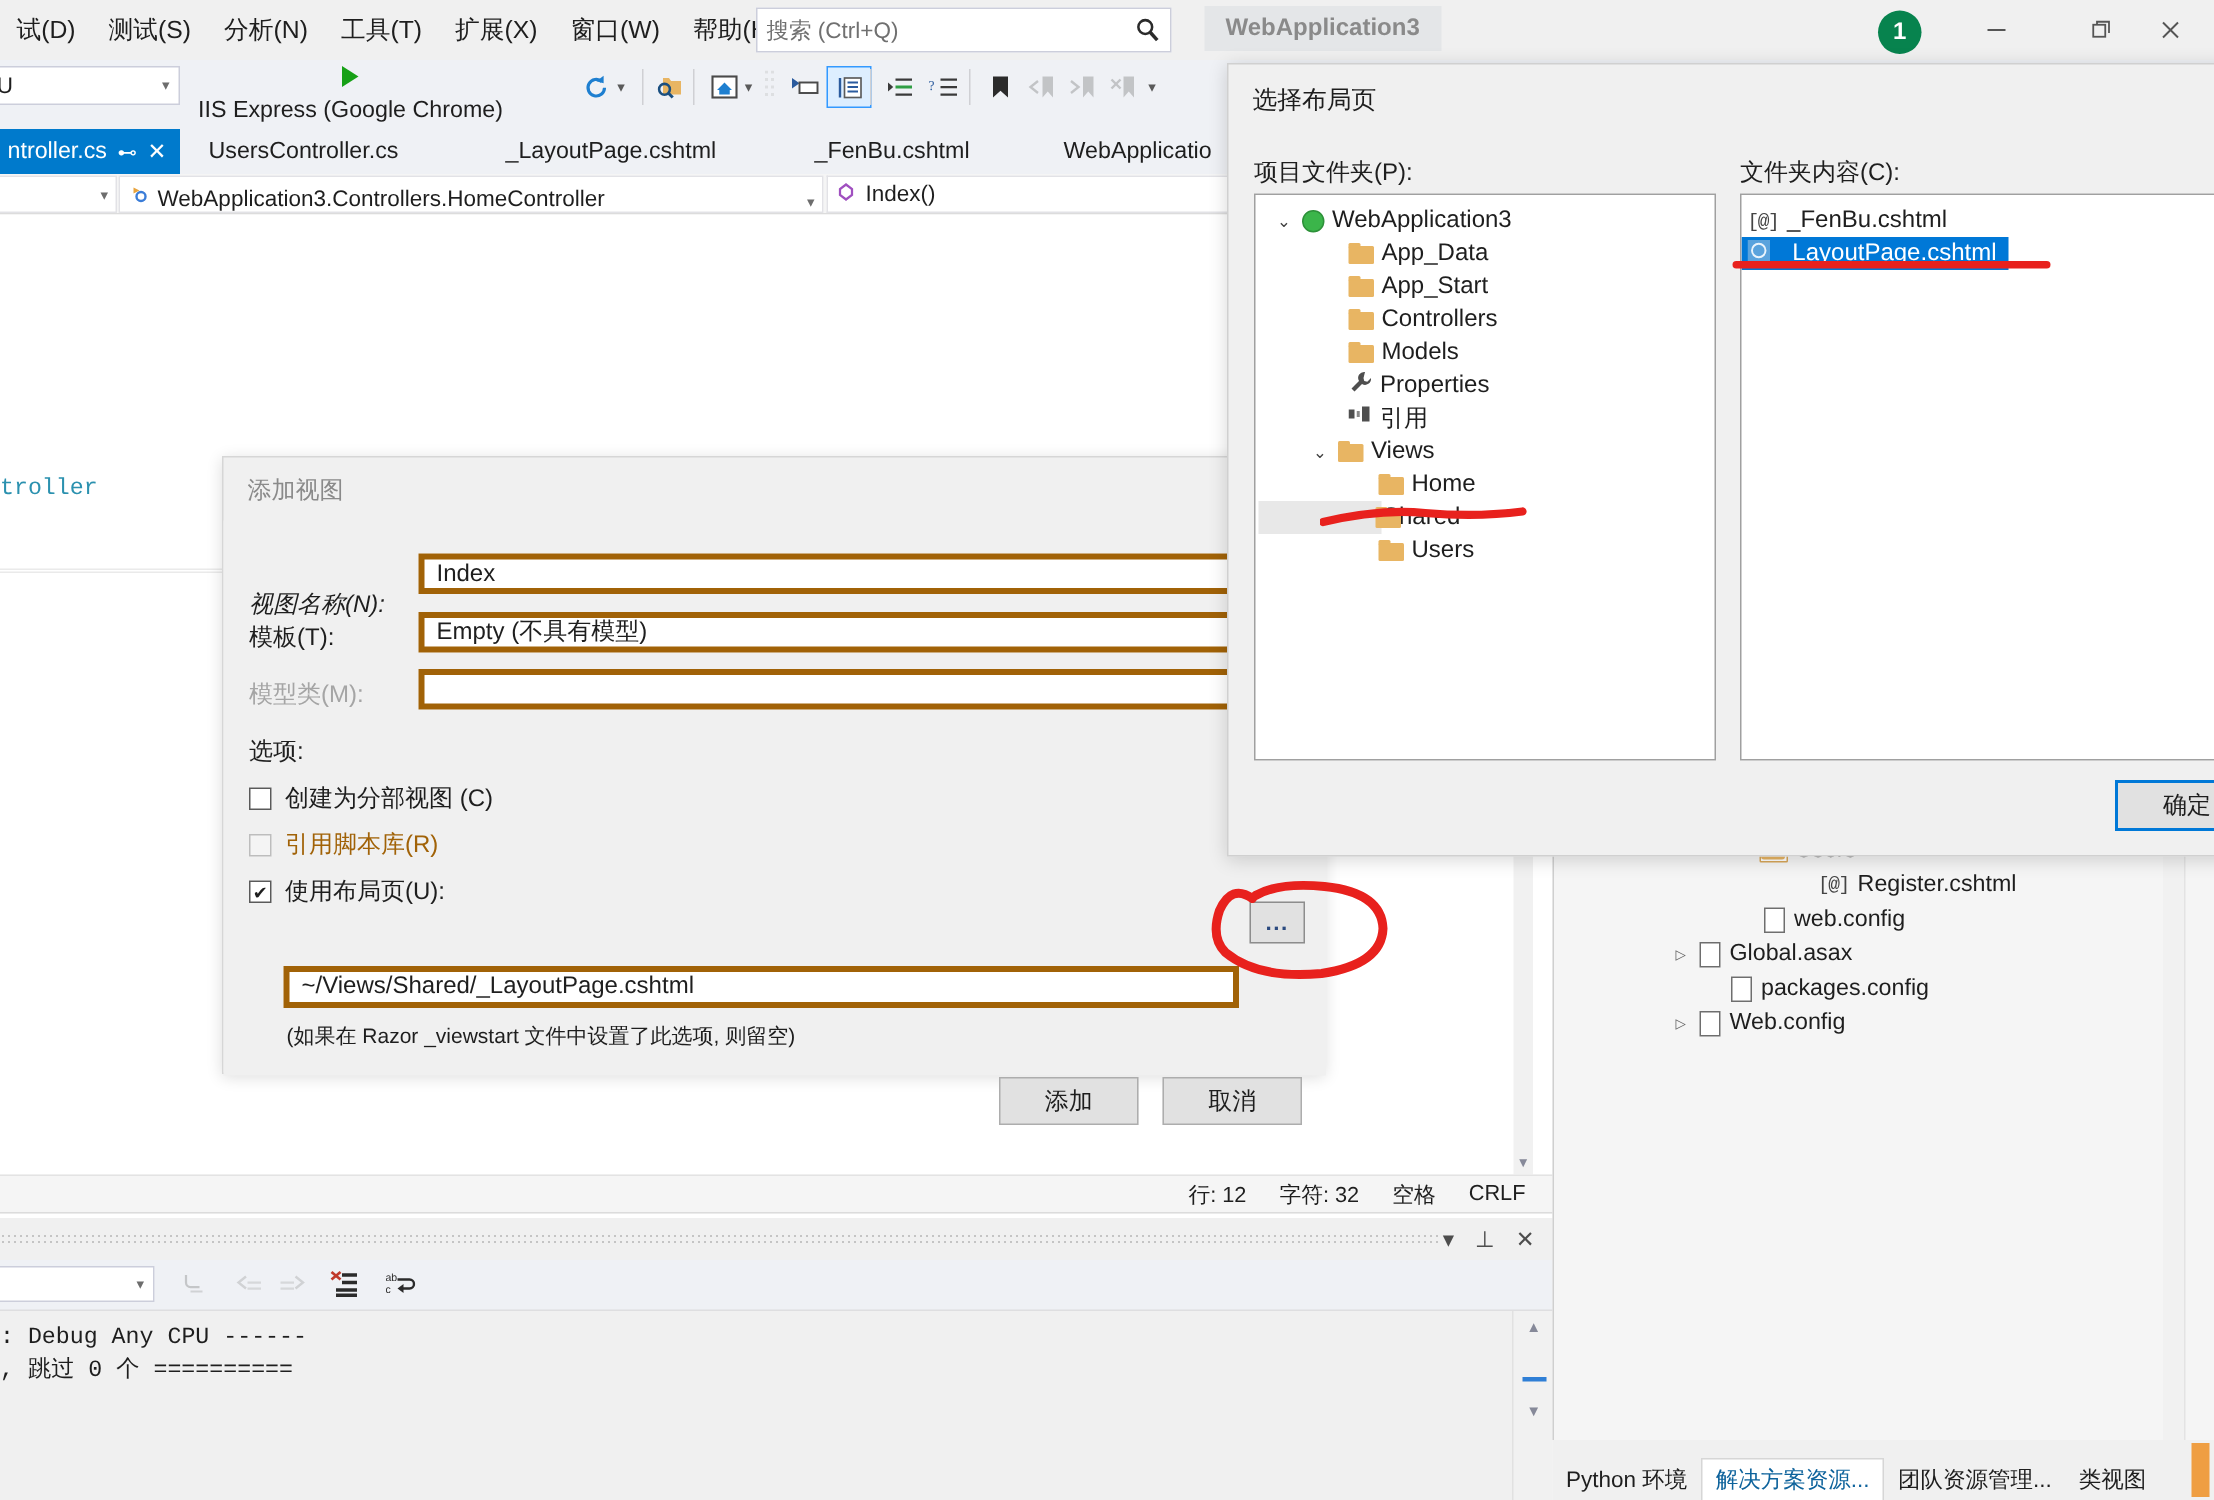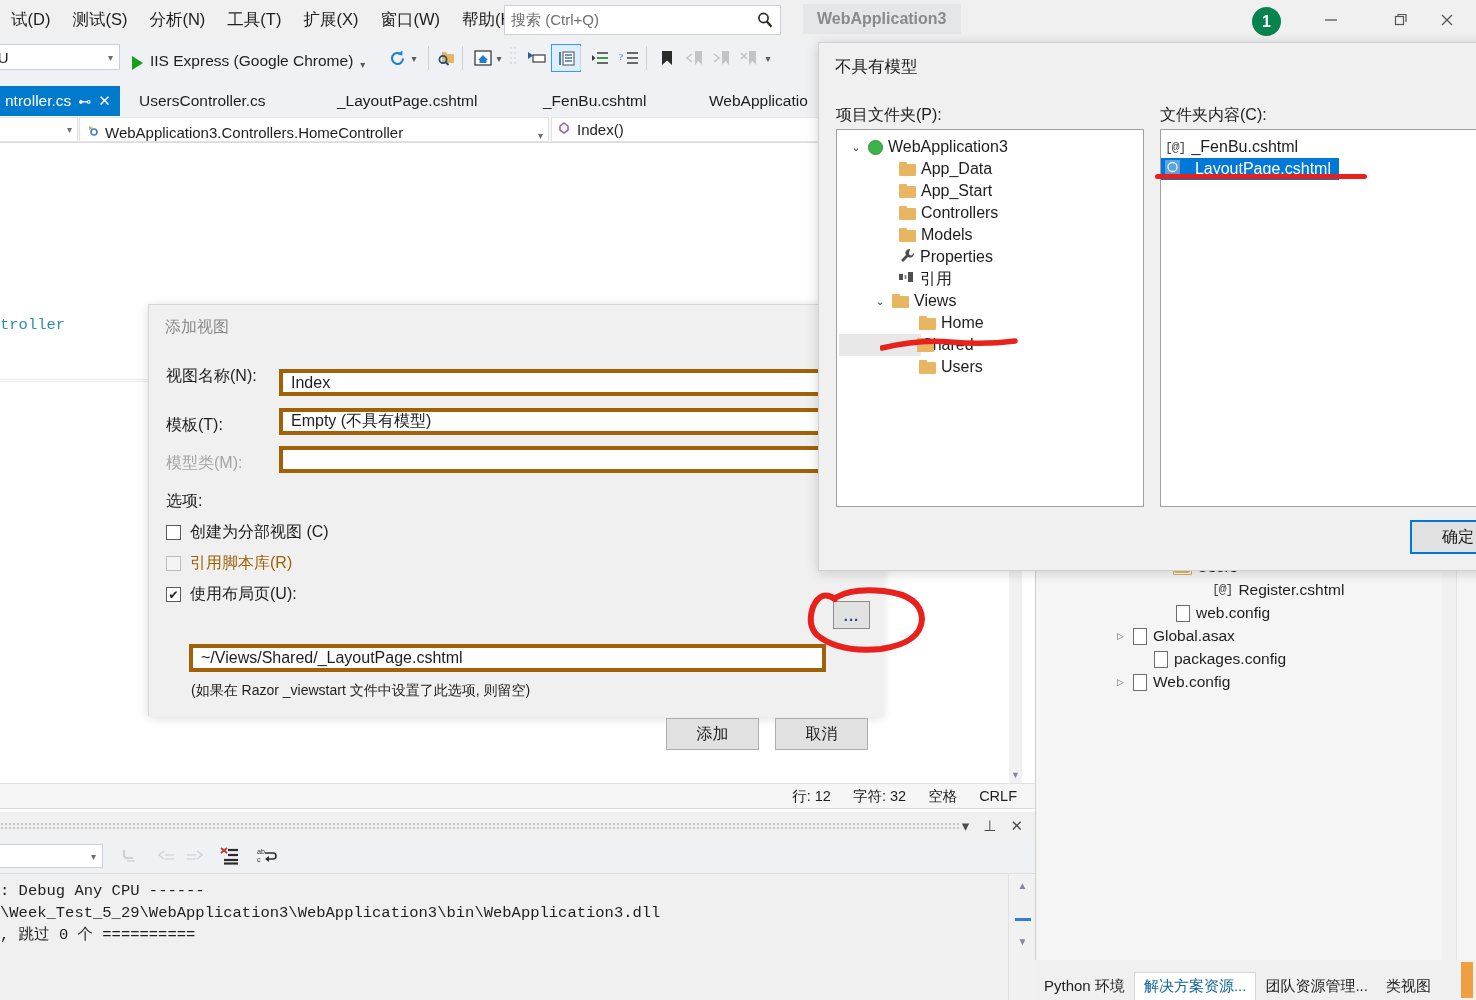--- a/index.html
+++ b/index.html
@@ -66,22 +66,22 @@
   .cpu-combo {
     position: absolute; left: -50px; top: 44px; width: 170px; height: 26px;
     background: #fff; border: 1px solid #cccedb;
     display: flex; align-items: center; padding: 0 6px;
     font-size: 15px; color: #1e1e1e;
   }
   .cpu-combo .arrow { margin-left: auto; color: #6d6d6d; font-size: 10px; }
 
   .run-btn {
     position: absolute; left: 128px; top: 44px; height: 26px;
-    display: flex; align-items: flex-end; gap: 7px; padding: 0 4px;
-    font-size: 15.5px; color: #1e1e1e; white-space: nowrap;
+    display: flex; align-items: center; gap: 7px; padding: 0 4px;
+    font-size: 15.5px; color: #1e1e1e; white-space: nowrap; flex-direction: column;
   }
   .tri-play {
     width: 0; height: 0; border-left: 11px solid #16a016;
     border-top: 7px solid transparent; border-bottom: 7px solid transparent;
   }
   .caret-sm { font-size: 10px; color: #5a5a5a; }
 
   .tb-sep {
     position: absolute; top: 46px; width: 1px; height: 24px; background: #cfd0d4;
   }
@@ -560,21 +560,20 @@
   <div class="outpane">
     <div class="out-head">
       <div class="out-dots"></div>
       <span>▾</span>
       <span>⊥</span>
       <span>✕</span>
     </div>
     <div class="out-toolbar"></div>
     <div class="out-body">
       <div class="out-line">: Debug Any CPU ------</div>
-      <div class="out-line">\Week_Test_5_29\WebApplication3\WebApplication3\bin\WebApplication3.dll</div>
       <div class="out-line">, 跳过 0 个 ==========</div>
     </div>
   </div>
 
   <div class="out-combo">
     <span></span>
     <span class="arrow">▾</span>
   </div>
   <div class="out-ico dis" style="left:115px;">
     <svg width="18" height="18" viewBox="0 0 18 18">
@@ -676,21 +675,21 @@
     <div class="se-tab active">解决方案资源...</div>
     <div class="se-tab">团队资源管理...</div>
     <div class="se-tab">类视图</div>
     <div class="se-tab-scrollbar"></div>
   </div>
 
   <div class="dlg-add">
     <div class="dtitle">添加视图</div>
     <div class="dbody">
 
-      <div class="fld-label" style="left:17px; top:19px;">视图名称(N):</div>
+      <div class="fld-label" style="left:17px; top:46px;font-style:italic;">视图名称(N):</div>
       <div class="fld-input" style="left:130px; top:22px; width:600px; height:27px;">
         <span>Index</span>
       </div>
 
       <div class="fld-label" style="left:17px; top:68px;">模板(T):</div>
       <div class="fld-input" style="left:130px; top:61px; width:600px; height:27px;">
         <span>Empty (不具有模型)</span>
       </div>
 
       <div class="fld-label dim" style="left:17px; top:106px;">模型类(M):</div>
@@ -722,21 +721,21 @@
       <div class="hintline" style="left:42px; top:335px;">(如果在 Razor _viewstart 文件中设置了此选项, 则留空)</div>
 
       <div class="dlgbtn" style="left:517px; top:371px;">添加</div>
       <div class="dlgbtn" style="left:626px; top:371px;">取消</div>
     </div>
   </div>
 
   <div class="browse-btn">...</div>
 
   <div class="dlg-sel">
-    <div class="stitle">不具有模型</div>
+    <div class="stitle">选择布局页</div>
 
     <div class="sec-label" style="left:17px; top:62px;">项目文件夹(P):</div>
     <div class="sec-label" style="left:341px; top:62px;">文件夹内容(C):</div>
 
     <div class="listbox" style="left:17px; top:86px; width:308px; height:378px;">
       <div style="padding:6px 0 0 4px;">
         <div class="tree-row" style="padding-left:8px;">
           <span class="tw">⌄</span>
           <span class="globe-ico"></span>
           <span>WebApplication3</span>

